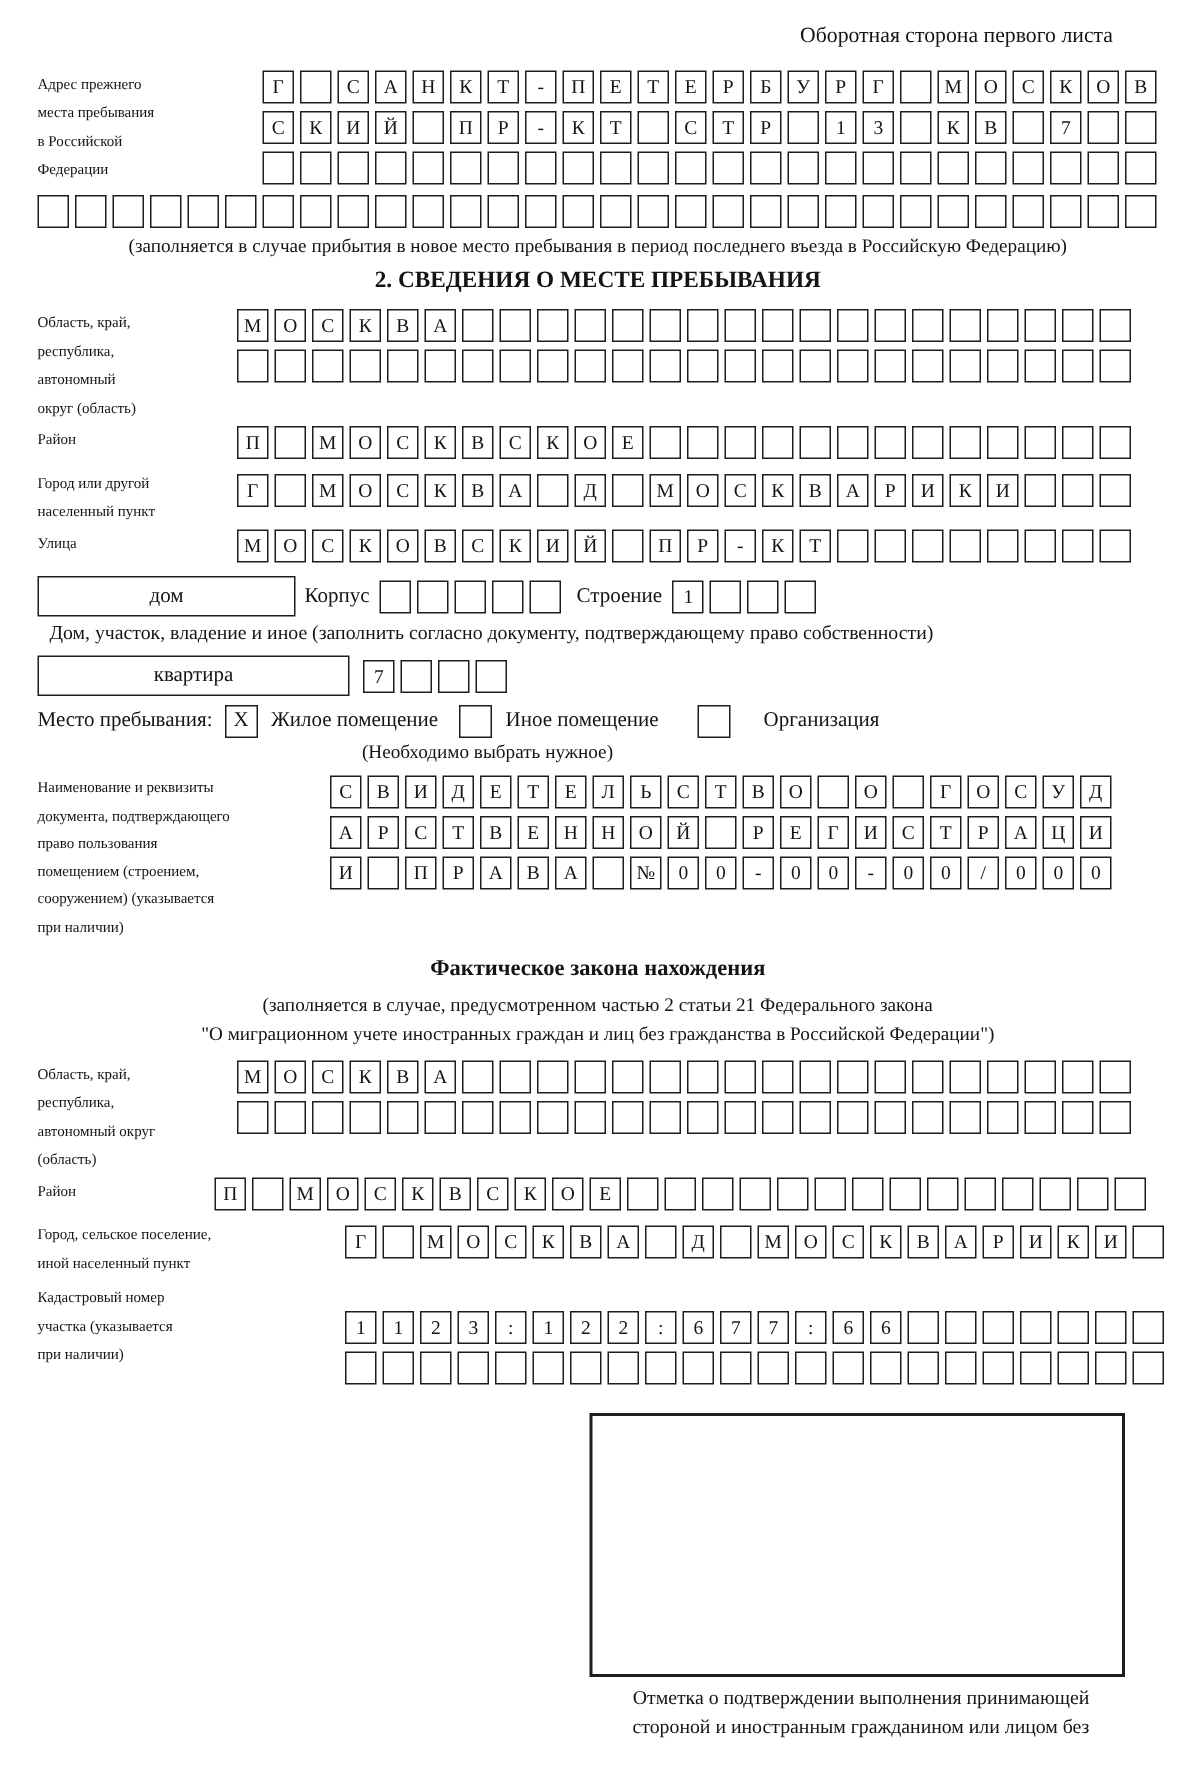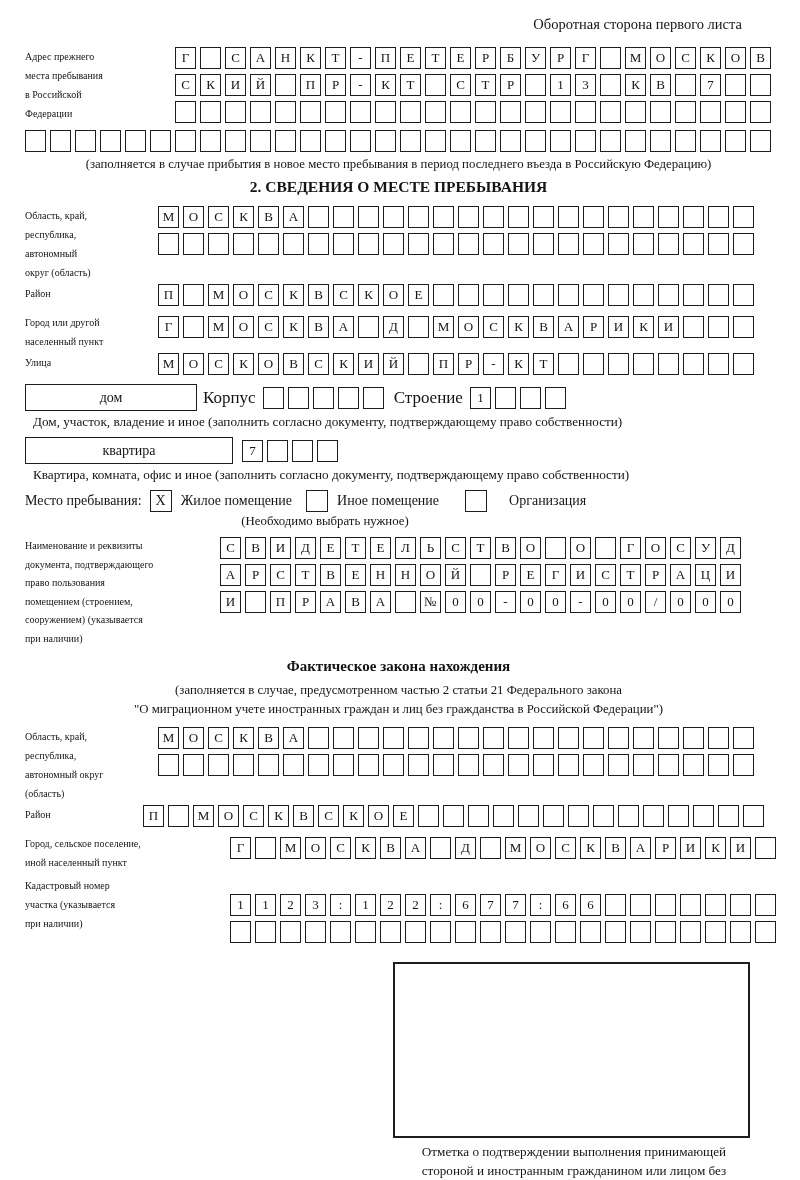--- a/index.html
+++ b/index.html
@@ -24,21 +24,21 @@
 
   .note-c{font-size:12.8px;text-align:center;margin:1px 0 6px 0}
   .note-l{font-size:13.2px;margin:1px 0 7px 8px}
   .sec-title{font-size:15.5px;font-weight:bold;text-align:center;margin:4px 0 10px 0}
   .sub-title{font-size:15px;font-weight:bold;text-align:center;margin:10px 0 6px 0}
 
   .named-box{border:1.5px solid #1d1d1d;height:27px;display:flex;align-items:center;
              justify-content:center;font-size:14px;flex-shrink:0}
   .house-row,.apt-row{display:flex;align-items:center;margin:4px 0 3px 0}
   .inline-cells{white-space:nowrap;line-height:0;margin-left:9px}
-  .mini-label{font-size:17px;margin-left:6px;margin-right:7px;line-height:27px}
+  .mini-label{font-size:14px;margin-left:6px;margin-right:7px;line-height:27px}
 
   .chk-row{display:flex;align-items:center;font-size:14px;margin:6px 0 2px 0}
   .chk{width:22px;height:22px;border:1.5px solid #1d1d1d;display:inline-block;
        text-align:center;font-size:14px;line-height:19px;flex-shrink:0}
   .chk-label{margin:0 14px 0 9px}
   .chk-note{width:260px;margin-left:170px;text-align:center;font-size:12.8px;margin-bottom:8px}
 
   .stamp{margin:14px 0 0 368px;width:357px;height:176px;border:2px solid #1d1d1d}
   .stamp-note{margin:5px 0 0 348px;width:402px;text-align:center;
               font-size:13.2px;line-height:1.42}
@@ -105,21 +105,20 @@
     <span class="inline-cells" style="margin-left:0"><span class="cell"></span><span class="cell"></span><span class="cell"></span><span class="cell"></span><span class="cell"></span></span>
     <span class="mini-label">Строение</span>
     <span class="inline-cells" style="margin-left:0"><span class="cell">1</span><span class="cell"></span><span class="cell"></span><span class="cell"></span></span>
   </div>
   <div class="note-l">Дом, участок, владение и иное (заполнить согласно документу, подтверждающему право собственности)</div>
 
   <div class="apt-row">
     <div class="named-box" style="width:208px">квартира</div>
     <span class="inline-cells"><span class="cell">7</span><span class="cell"></span><span class="cell"></span><span class="cell"></span></span>
   </div>
-  <div class="note-l">Квартира, комната, офис и иное (заполнить согласно документу, подтверждающему право собственности)</div>
 
   <div class="chk-row">
     <span>Место пребывания:</span>
     <span class="chk" style="margin-left:8px">X</span>
     <span class="chk-label">Жилое помещение</span>
     <span class="chk"></span>
     <span class="chk-label">Иное помещение</span>
     <span class="chk" style="margin-left:12px"></span>
     <span class="chk-label" style="margin-left:22px">Организация</span>
   </div>

